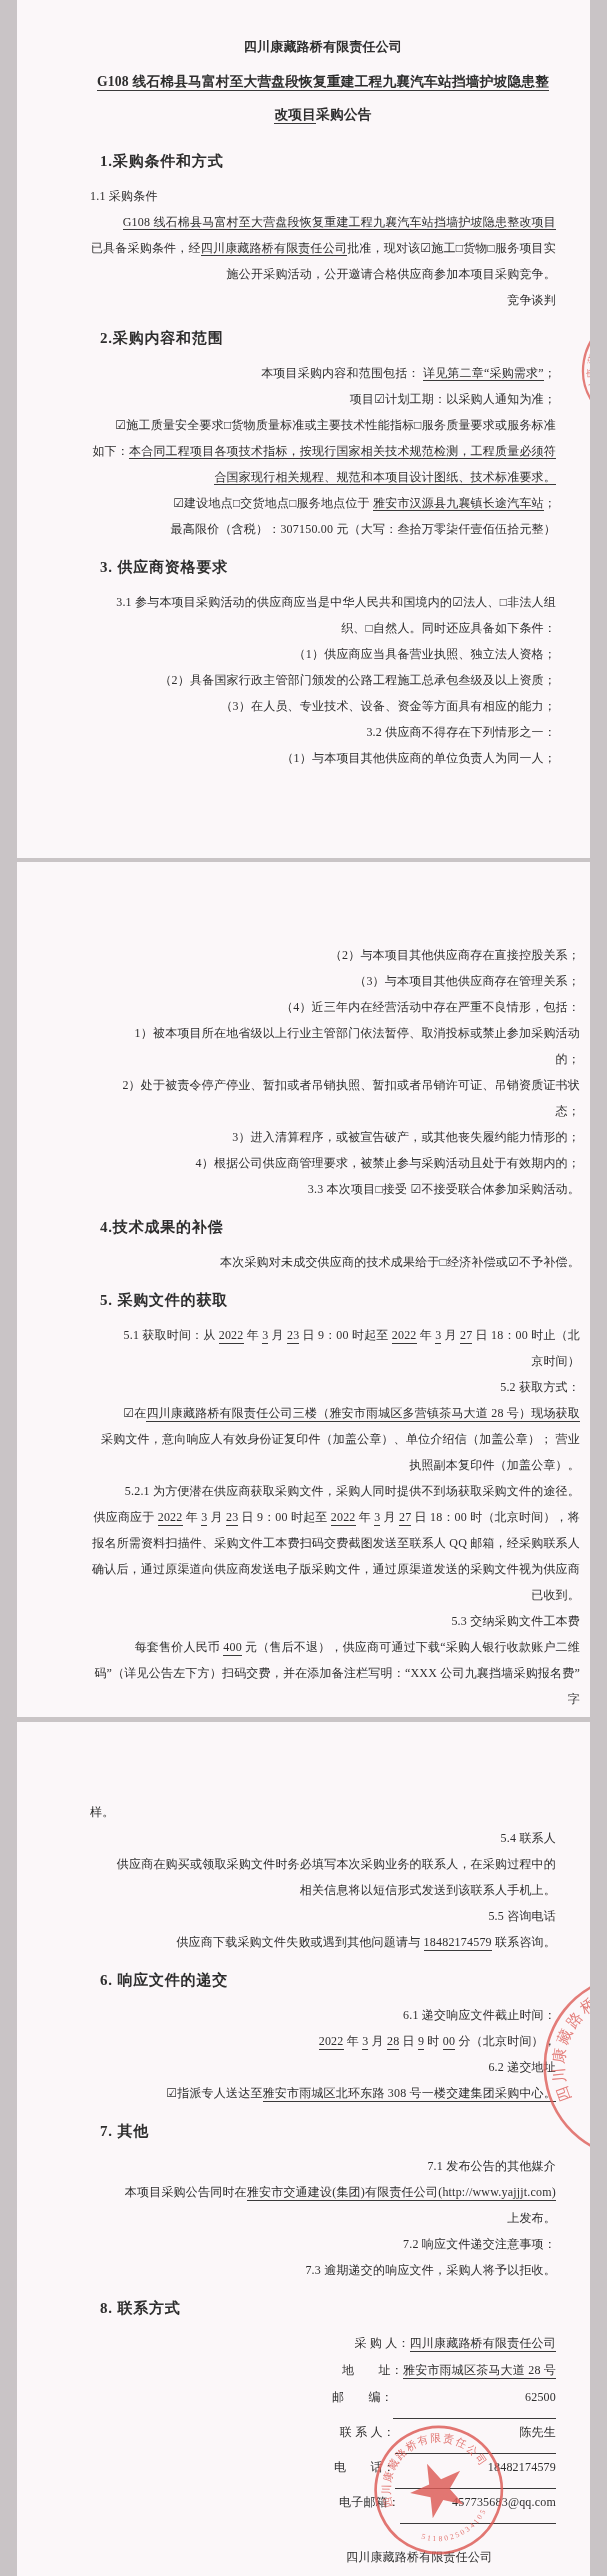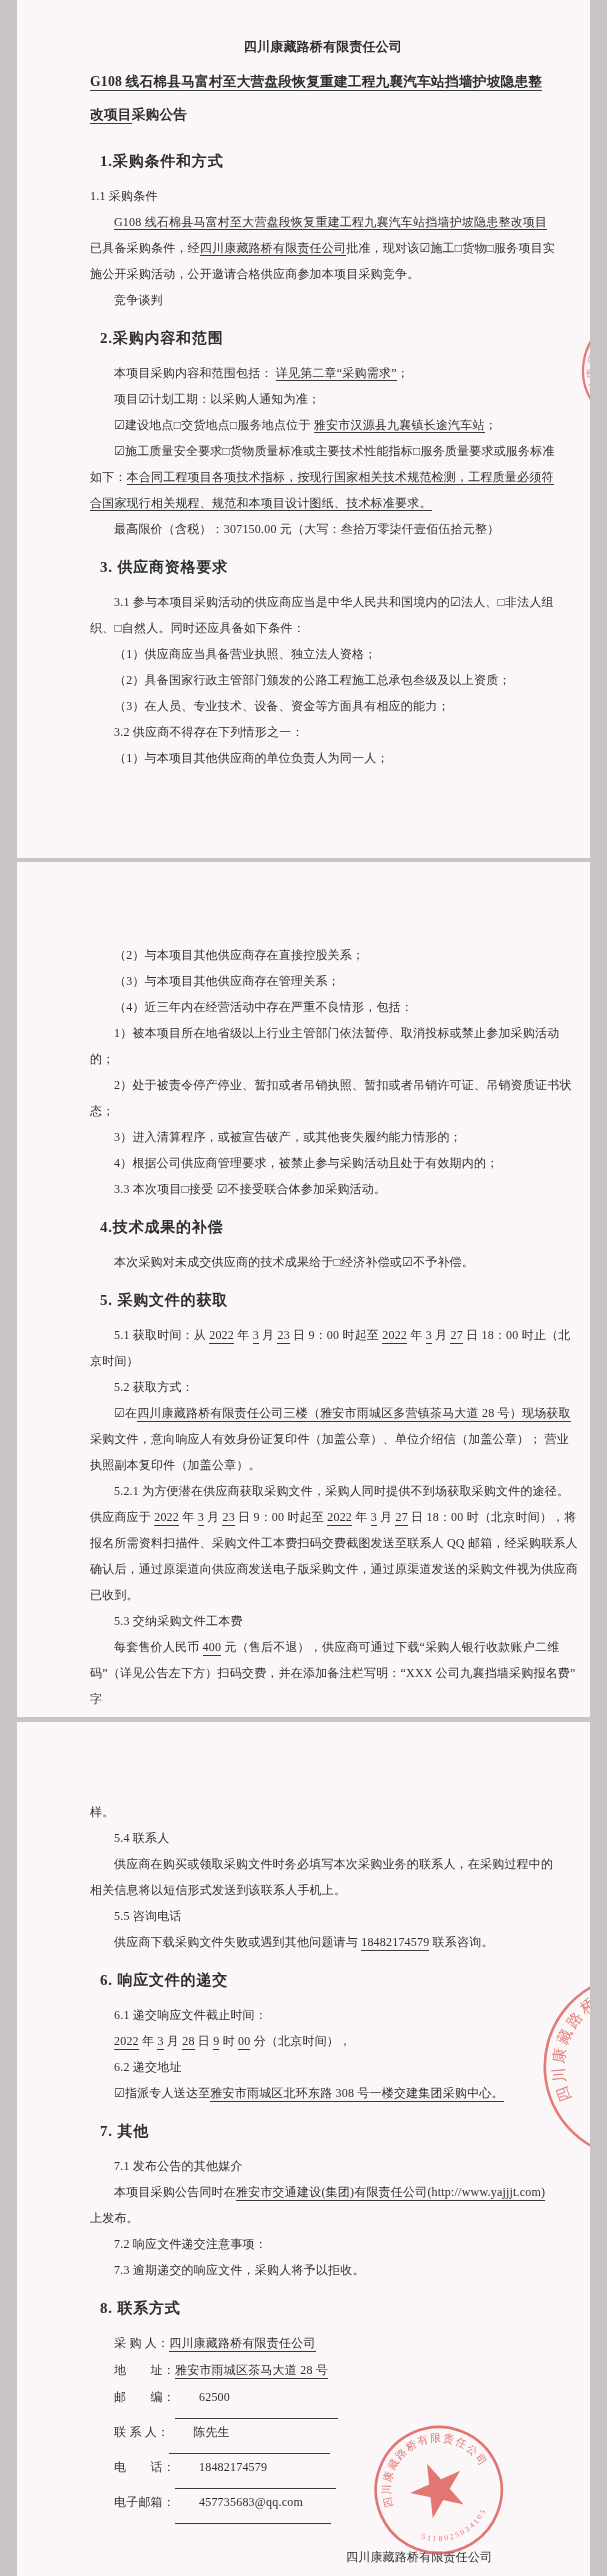--- a/index.html
+++ b/index.html
@@ -4,23 +4,23 @@
 <style>
   html,body{margin:0;padding:0;}
   body{background:#c9c4c6; font-family:"Liberation Serif","DejaVu Serif",serif;}
   #scan{position:relative; width:573px; height:2576px; margin:0 auto; overflow:hidden; background:#c9c4c6;}
   .page{position:absolute; left:0; width:607px; background:#fbf7f9; box-sizing:border-box; overflow:hidden; color:#2e2e2e;}
   #p1{top:0;    height:858px; padding:32px 68px 0 73px;}
   #p2{top:862px; height:855px; padding:80px 44px 0 73px;}
   #p3{top:1722px; height:854px; padding:77px 68px 0 73px;}
   .blk{font-size:12px; line-height:26px; margin:0; letter-spacing:0.2px;}
   .company{text-align:center; font-weight:bold; font-size:13px; line-height:30px; margin-bottom:3px;}
-  .title{font-weight:bold; font-size:13.7px; line-height:33px; margin:1.5px 0 10.6px;}
+  .title{text-align:center; font-weight:bold; font-size:13.7px; line-height:33px; margin:1.5px 0 10.6px;}
   .h1{font-size:15px; font-weight:bold; line-height:38px; margin:6px 10px 3px; letter-spacing:0.8px;}
-  .p{text-indent:2em;}
+  .p{text-indent:2em;text-align:right;}
   .pn{text-indent:0;}
   .ct{line-height:27px;}
   .sg1{margin:20px 0 0 256px; font-size:12px;}
   .sg2{margin:1.5px 0 0 289px; font-size:12px;}
   .u{border-bottom:1.1px solid #3a3a3a; padding-bottom:0.8px;}
   .fill{display:inline-block; border-bottom:1.1px solid #3a3a3a; padding-bottom:7px;}
   .stamp{position:absolute; pointer-events:none;}
   .stamp svg{overflow:visible; display:block;}
 </style>
 </head>
@@ -30,22 +30,22 @@
   <div class="page" id="p1">
       <div class="blk company"><span>四川康藏路桥有限责任公司</span></div>
       <div class="blk title"><span class="u">G108 线石棉县马富村至大营盘段恢复重建工程九襄汽车站挡墙护坡隐患整改项目</span><span>采购公告</span></div>
       <div class="blk h1"><span>1.采购条件和方式</span></div>
       <div class="blk pn"><span>1.1 采购条件</span></div>
       <div class="blk p"><span class="u">G108 线石棉县马富村至大营盘段恢复重建工程九襄汽车站挡墙护坡隐患整改项目</span><span>已具备采购条件，经</span><span class="u">四川康藏路桥有限责任公司</span><span>批准，现对该☑施工□货物□服务项目实施公开采购活动，公开邀请合格供应商参加本项目采购竞争。</span></div>
       <div class="blk p"><span>竞争谈判</span></div>
       <div class="blk h1"><span>2.采购内容和范围</span></div>
       <div class="blk p"><span>本项目采购内容和范围包括： </span><span class="u">详见第二章“采购需求”</span><span>；</span></div>
       <div class="blk p"><span>项目☑计划工期：以采购人通知为准；</span></div>
+      <div class="blk p"><span>☑施工质量安全要求□货物质量标准或主要技术性能指标□服务质量要求或服务标准如下：</span><span class="u">本合同工程项目各项技术指标，按现行国家相关技术规范检测，工程质量必须符合国家现行相关规程、规范和本项目设计图纸、技术标准要求。</span></div>
       <div class="blk p"><span>☑建设地点□交货地点□服务地点位于 </span><span class="u">雅安市汉源县九襄镇长途汽车站</span><span>；</span></div>
-      <div class="blk p"><span>☑施工质量安全要求□货物质量标准或主要技术性能指标□服务质量要求或服务标准如下：</span><span class="u">本合同工程项目各项技术指标，按现行国家相关技术规范检测，工程质量必须符合国家现行相关规程、规范和本项目设计图纸、技术标准要求。</span></div>
       <div class="blk p"><span>最高限价（含税）：307150.00 元（大写：叁拾万零柒仟壹佰伍拾元整）</span></div>
       <div class="blk h1"><span>3.  供应商资格要求</span></div>
       <div class="blk p"><span>3.1 参与本项目采购活动的供应商应当是中华人民共和国境内的☑法人、□非法人组织、□自然人。同时还应具备如下条件：</span></div>
       <div class="blk p"><span>（1）供应商应当具备营业执照、独立法人资格；</span></div>
       <div class="blk p"><span>（2）具备国家行政主管部门颁发的公路工程施工总承包叁级及以上资质；</span></div>
       <div class="blk p"><span>（3）在人员、专业技术、设备、资金等方面具有相应的能力；</span></div>
       <div class="blk p"><span>3.2 供应商不得存在下列情形之一：</span></div>
       <div class="blk p"><span>（1）与本项目其他供应商的单位负责人为同一人；</span></div>
     </div>
   <div class="page" id="p2">

